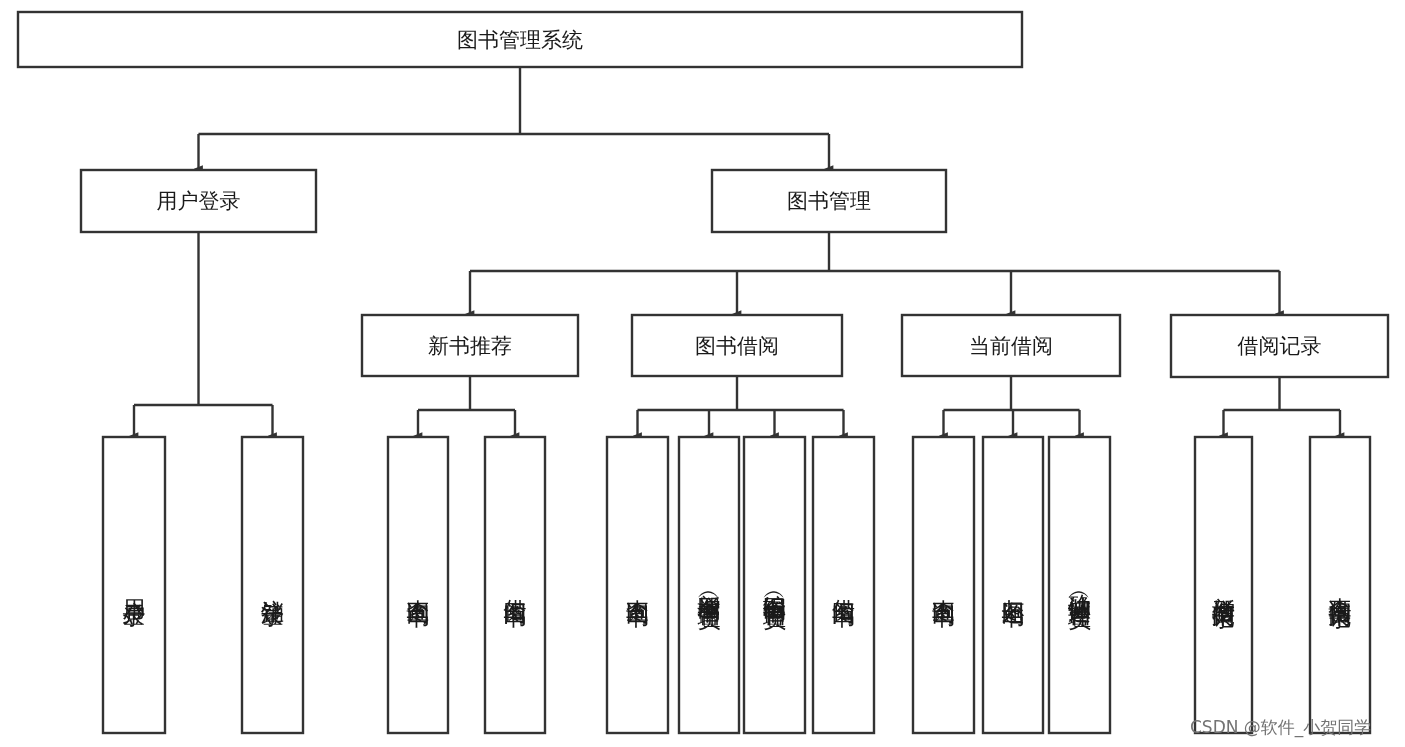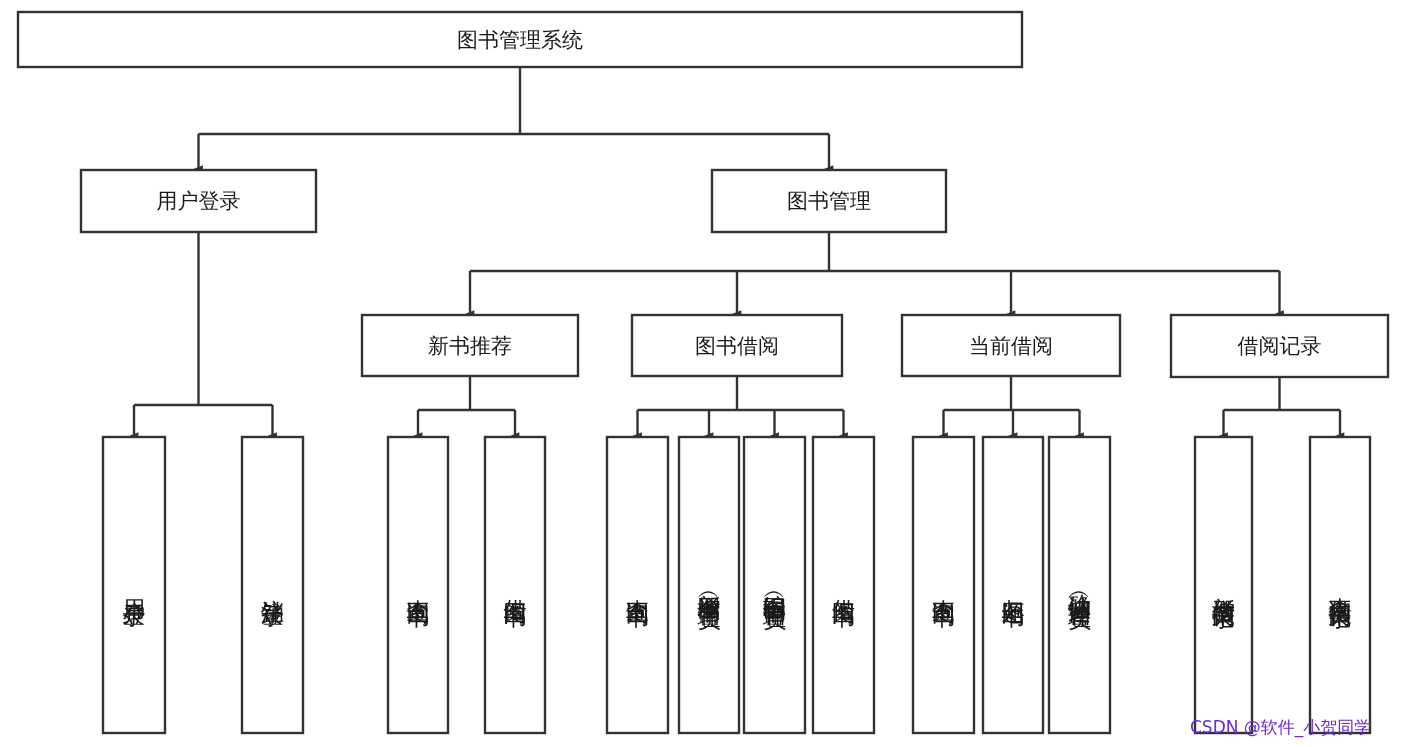--- a/index.html
+++ b/index.html
@@ -57,21 +57,21 @@
     align-items: center;
     justify-content: center;
     text-align: center;
     white-space: nowrap;
     pointer-events: none;
   }
   .watermark {
     position: absolute;
     font-family: "DejaVu Sans", "Liberation Sans", sans-serif;
     font-size: 17px;
-    color: #6d28d9;
+    color: #737373;
     white-space: nowrap;
   }
 </style>
 </head>
 <body>
 
 <div id="diagram-root">
 
   <svg id="tree-svg" viewBox="0 0 1405 747">
     <defs>

